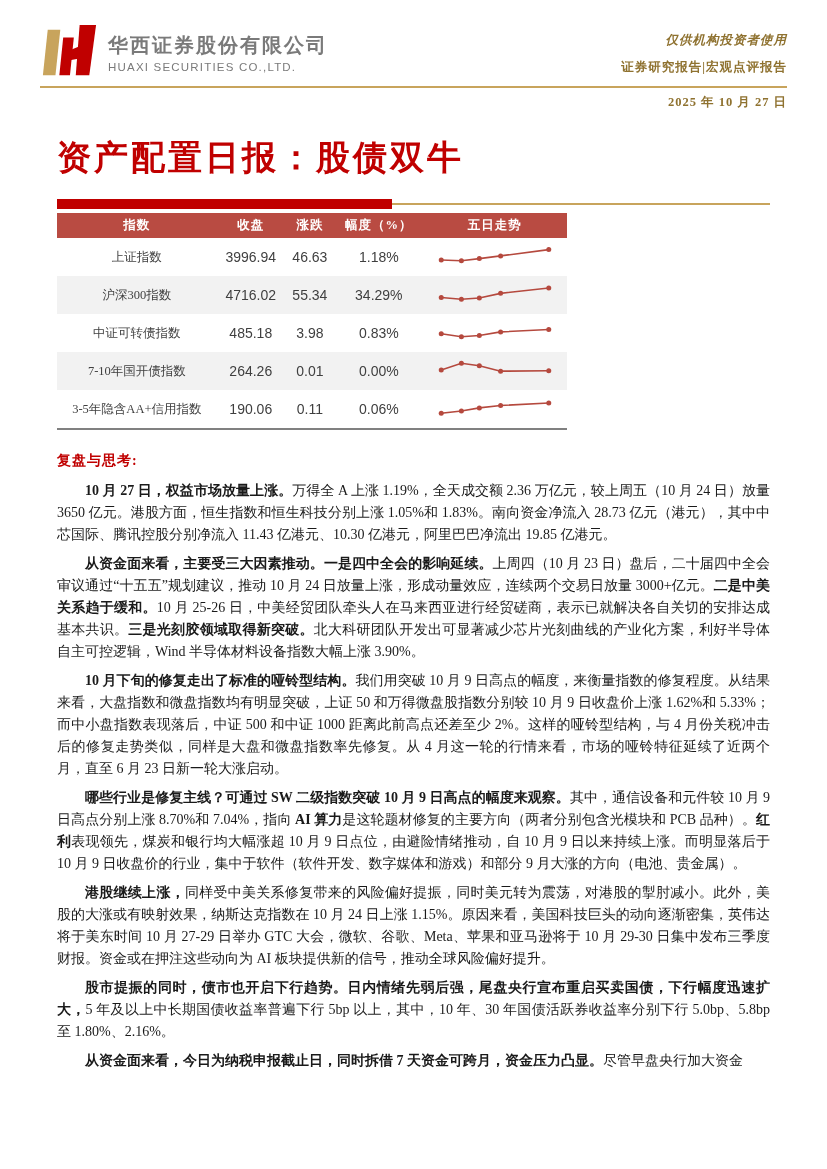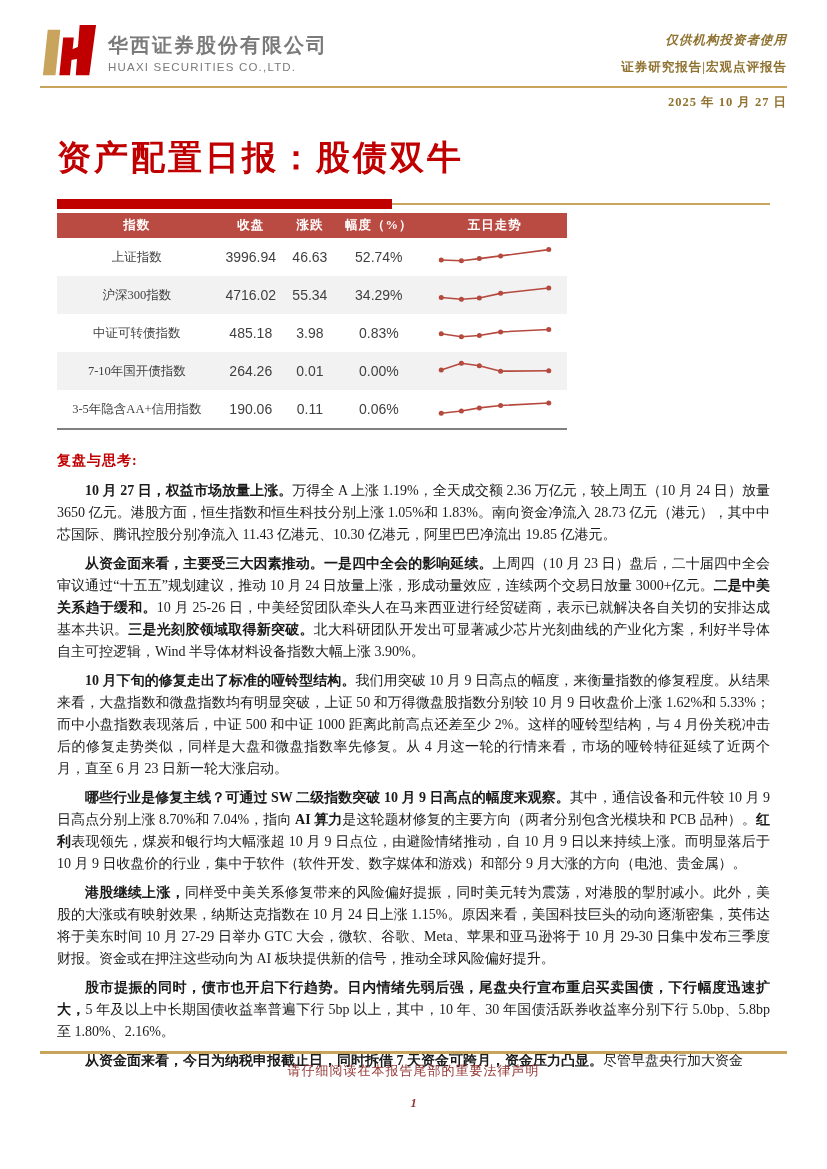--- a/index.html
+++ b/index.html
@@ -142,21 +142,21 @@
             <th>涨跌</th>
             <th>幅度（%）</th>
             <th>五日走势</th>
           </tr>
       </thead>
       <tbody id="market-rows">
           <tr>
             <td>上证指数</td>
             <td class="num">3996.94</td>
             <td class="num">46.63</td>
-            <td class="num">52.74%</td>
+            <td class="num">1.18%</td>
             <td class="spark-cell"><svg width="120" height="26" viewBox="0 0 120 26">
                 <polyline fill="none" stroke="#B5493E" stroke-width="1.6" points="6.24,18.04 26.400000000000002,18.76 44.32,16.6 65.60000000000001,13.9 113.75999999999999,7.6"></polyline>
                 <circle cx="6.24" cy="18.04" r="2.5" fill="#B5493E"></circle>
                 <circle cx="26.400000000000002" cy="18.76" r="2.5" fill="#B5493E"></circle>
                 <circle cx="44.32" cy="16.6" r="2.5" fill="#B5493E"></circle>
                 <circle cx="65.60000000000001" cy="13.9" r="2.5" fill="#B5493E"></circle>
                 <circle cx="113.75999999999999" cy="7.6" r="2.5" fill="#B5493E"></circle>
               </svg></td>
           </tr>
           <tr>
@@ -225,19 +225,14 @@
         <p class="para"><span class="b">10 月 27 日，权益市场放量上涨。</span><span>万得全 A 上涨 1.19%，全天成交额 2.36 万亿元，较上周五（10 月 24 日）放量 3650 亿元。港股方面，恒生指数和恒生科技分别上涨 1.05%和 1.83%。南向资金净流入 28.73 亿元（港元），其中中芯国际、腾讯控股分别净流入 11.43 亿港元、10.30 亿港元，阿里巴巴净流出 19.85 亿港元。</span></p>
         <p class="para"><span class="b">从资金面来看，主要受三大因素推动。一是四中全会的影响延续。</span><span>上周四（10 月 23 日）盘后，二十届四中全会审议通过“十五五”规划建议，推动 10 月 24 日放量上涨，形成动量效应，连续两个交易日放量 3000+亿元。</span><span class="b">二是中美关系趋于缓和。</span><span>10 月 25-26 日，中美经贸团队牵头人在马来西亚进行经贸磋商，表示已就解决各自关切的安排达成基本共识。</span><span class="b">三是光刻胶领域取得新突破。</span><span>北大科研团队开发出可显著减少芯片光刻曲线的产业化方案，利好半导体自主可控逻辑，Wind 半导体材料设备指数大幅上涨 3.90%。</span></p>
         <p class="para"><span class="b">10 月下旬的修复走出了标准的哑铃型结构。</span><span>我们用突破 10 月 9 日高点的幅度，来衡量指数的修复程度。从结果来看，大盘指数和微盘指数均有明显突破，上证 50 和万得微盘股指数分别较 10 月 9 日收盘价上涨 1.62%和 5.33%；而中小盘指数表现落后，中证 500 和中证 1000 距离此前高点还差至少 2%。这样的哑铃型结构，与 4 月份关税冲击后的修复走势类似，同样是大盘和微盘指数率先修复。从 4 月这一轮的行情来看，市场的哑铃特征延续了近两个月，直至 6 月 23 日新一轮大涨启动。</span></p>
         <p class="para"><span class="b">哪些行业是修复主线？可通过 SW 二级指数突破 10 月 9 日高点的幅度来观察。</span><span>其中，通信设备和元件较 10 月 9 日高点分别上涨 8.70%和 7.04%，指向 </span><span class="b">AI 算力</span><span>是这轮题材修复的主要方向（两者分别包含光模块和 PCB 品种）。</span><span class="b">红利</span><span>表现领先，煤炭和银行均大幅涨超 10 月 9 日点位，由避险情绪推动，自 10 月 9 日以来持续上涨。而明显落后于 10 月 9 日收盘价的行业，集中于软件（软件开发、数字媒体和游戏）和部分 9 月大涨的方向（电池、贵金属）。</span></p>
         <p class="para"><span class="b">港股继续上涨，</span><span>同样受中美关系修复带来的风险偏好提振，同时美元转为震荡，对港股的掣肘减小。此外，美股的大涨或有映射效果，纳斯达克指数在 10 月 24 日上涨 1.15%。原因来看，美国科技巨头的动向逐渐密集，英伟达将于美东时间 10 月 27-29 日举办 GTC 大会，微软、谷歌、Meta、苹果和亚马逊将于 10 月 29-30 日集中发布三季度财报。资金或在押注这些动向为 AI 板块提供新的信号，推动全球风险偏好提升。</span></p>
         <p class="para"><span class="b">股市提振的同时，债市也开启下行趋势。日内情绪先弱后强，尾盘央行宣布重启买卖国债，下行幅度迅速扩大，</span><span>5 年及以上中长期国债收益率普遍下行 5bp 以上，其中，10 年、30 年国债活跃券收益率分别下行 5.0bp、5.8bp 至 1.80%、2.16%。</span></p>
         <p class="para"><span class="b">从资金面来看，今日为纳税申报截止日，同时拆借 7 天资金可跨月，资金压力凸显。</span><span>尽管早盘央行加大资金</span></p>
       </div>
   </section>
 
-  <footer class="footer">
-    <div class="gold-rule"></div>
-    <div class="disclaimer">请仔细阅读在本报告尾部的重要法律声明</div>
-    <div class="pageno">1</div>
-  </footer>
 
 </div>
 
 </body></html>

